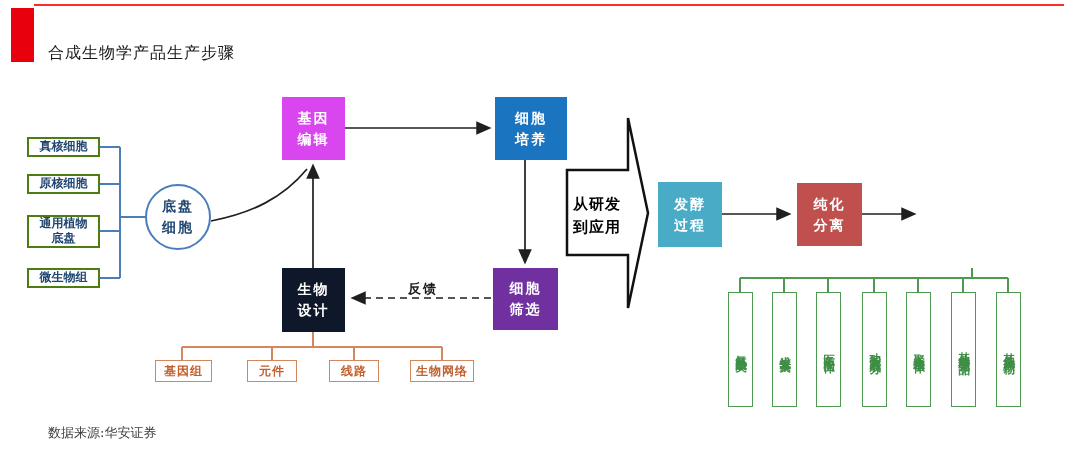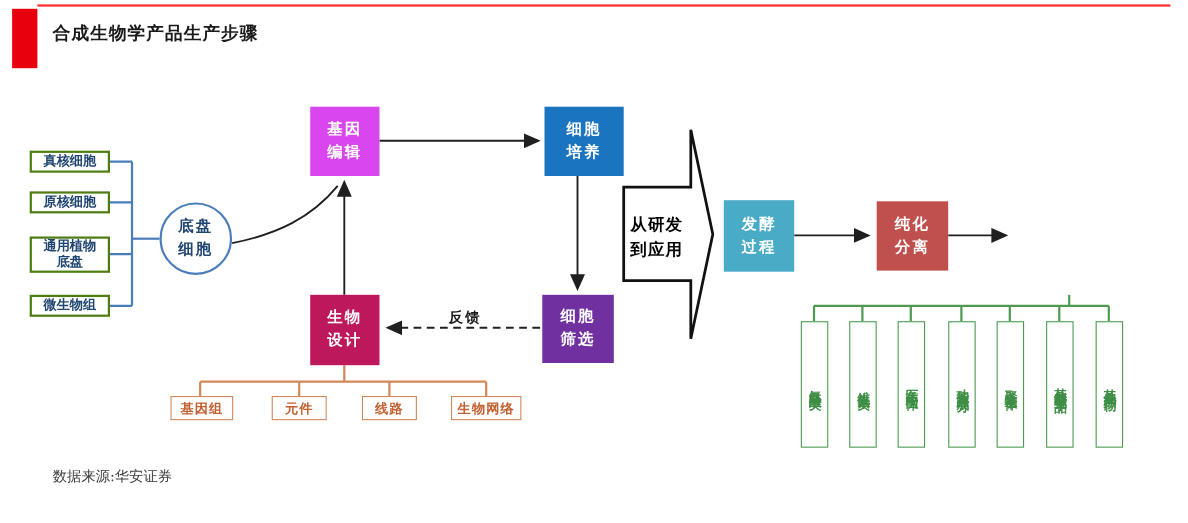--- a/index.html
+++ b/index.html
@@ -3,30 +3,30 @@
 <meta charset="utf-8">
 <style>
   html,body{margin:0;padding:0;background:#fff;}
   body{font-family:"DejaVu Sans","Liberation Sans",sans-serif;}
   .canvas{position:relative;width:1080px;height:475px;background:#fff;overflow:hidden;}
   .svg-layer{position:absolute;left:0;top:0;width:1080px;height:475px;}
 
   
   .accent-square{position:absolute;left:11px;top:8px;width:23px;height:54px;background:#e8000d;}
   .accent-line{position:absolute;left:34px;top:4px;width:1030px;height:2px;background:#ff2a2a;}
-  .title{position:absolute;left:48px;top:20px;font-size:16px;font-weight:bold;color:#1a1a1a;letter-spacing:1px;}
+  .title{position:absolute;left:48px;top:43px;font-size:16px;font-weight:normal;color:#1a1a1a;letter-spacing:1px;}
 
   
   .pbox{position:absolute;display:flex;align-items:center;justify-content:center;
         color:#fff;font-weight:bold;font-size:14px;line-height:1.5;text-align:center;
         white-space:pre-line;letter-spacing:2px;}
   .navy{background:#d946ef;}
   .blue{background:#1b74c0;}
   .purple{background:#7030a0;}
-  .orange{background:#be185d;}
+  .orange{background:#0f172a;}
   .teal{background:#4aabc7;}
   .red{background:#c0504d;}
 
   
   .small-box{position:absolute;left:27px;width:73px;border:2px solid #4d7c0f;background:#fff;
              display:flex;align-items:center;justify-content:center;font-size:12px;font-weight:bold;
              color:#1f4571;text-align:center;white-space:pre-line;line-height:1.25;box-sizing:border-box;font-family:Liberation Mono, monospace;}
 
   
   .circle{position:absolute;border-radius:50%;background:#fff;display:flex;align-items:center;

